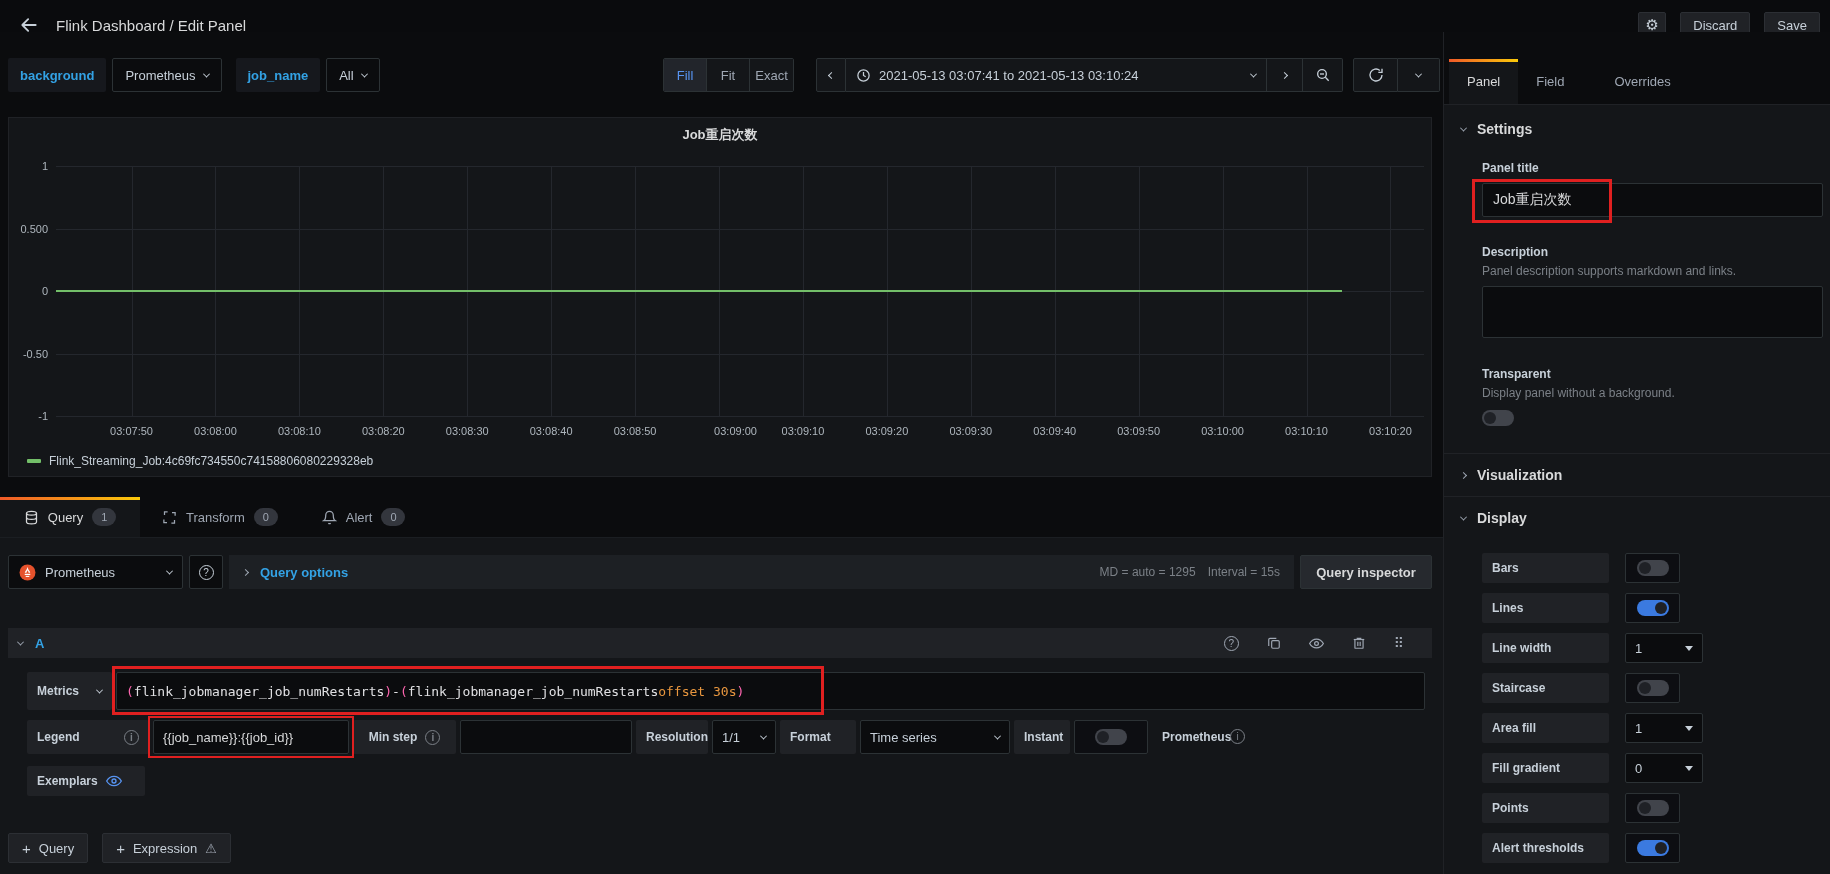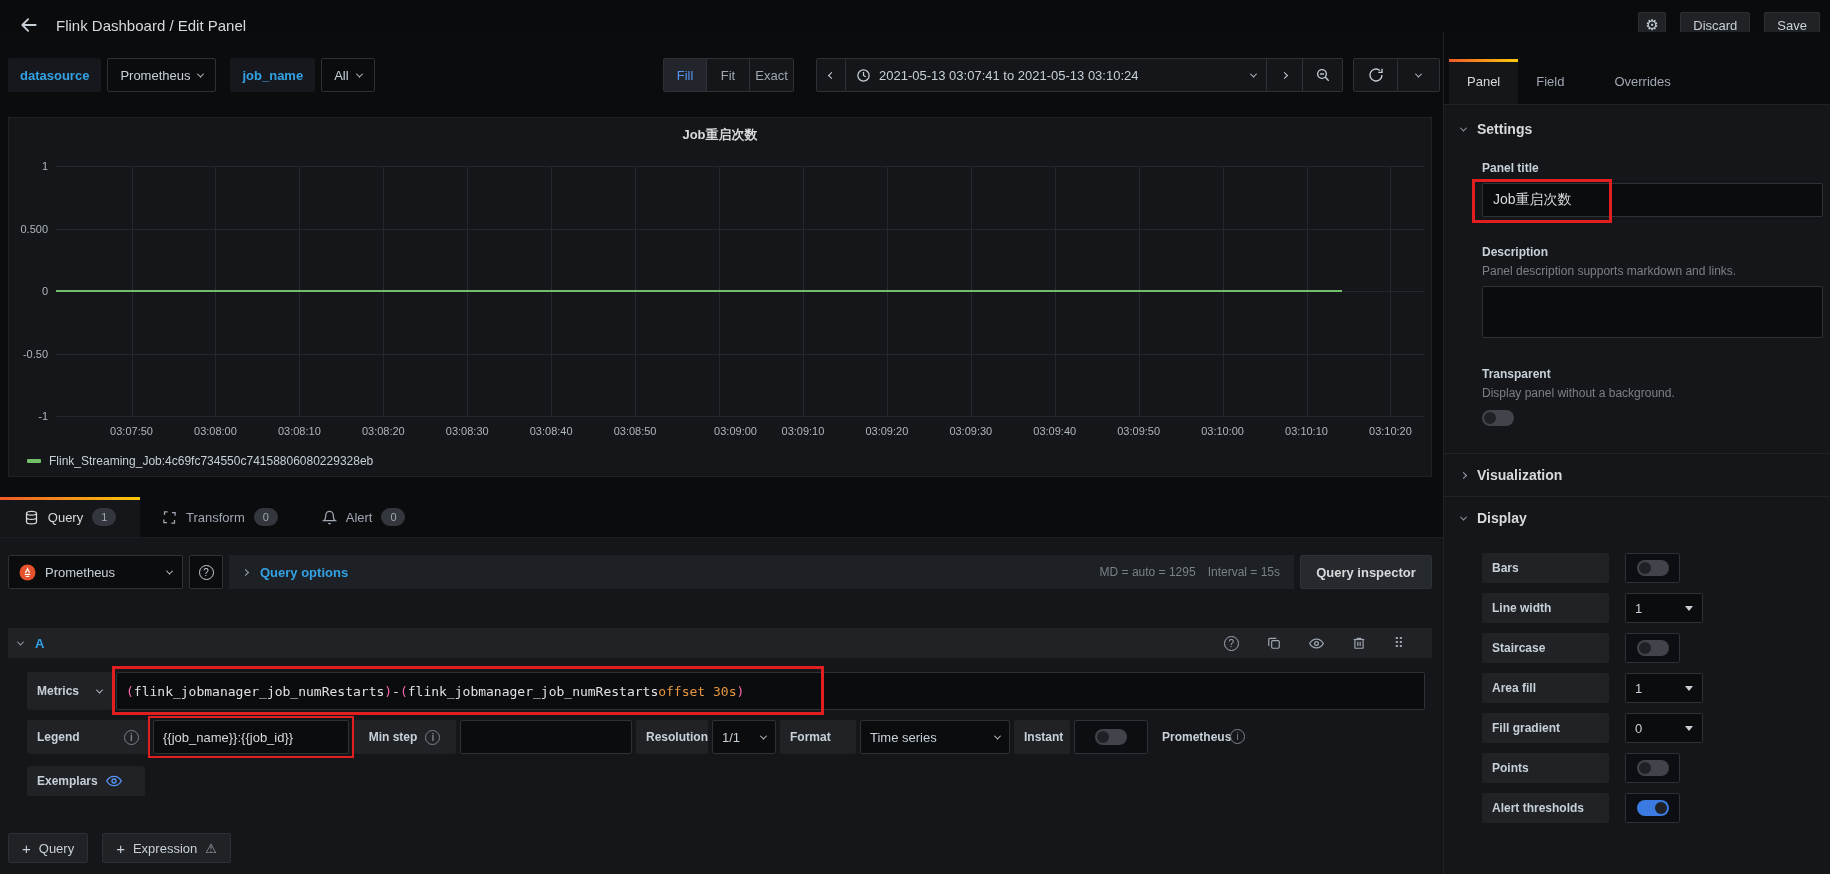--- a/index.html
+++ b/index.html
@@ -164,21 +164,21 @@
       <span>⚙</span>
     </div>
     <div class="tbtn">Discard</div>
     <div class="tbtn">Save</div>
   </header>
 
   <div class="content">
     <div class="left">
 
       <div class="toolbar">
-        <div class="chip varlabel">datasource</div>
+        <div class="chip varlabel">background</div>
         <div class="gap6"></div>
         <div class="picker">
           <span>Prometheus</span>
           <span class="cv sm down"></span>
         </div>
         <div class="gap14"></div>
         <div class="chip varlabel">job_name</div>
         <div class="gap6"></div>
         <div class="picker">
           <span>All</span>
@@ -528,20 +528,26 @@
       </div>
 
       <div class="sbody" style="margin-top:14px">
         <div class="drow">
           <div class="dlabel">Bars</div>
           <div class="togglebox dtoggle">
               <span class="toggle"></span>
             </div>
         </div>
         <div class="drow">
+          <div class="dlabel">Lines</div>
+          <div class="togglebox dtoggle">
+              <span class="toggle on"></span>
+            </div>
+        </div>
+        <div class="drow">
           <div class="dlabel">Line width</div>
           <div class="selbox dselect">
             <span>1</span>
             <span class="sp"></span>
               <span class="caret"></span>
           </div>
         </div>
         <div class="drow">
           <div class="dlabel">Staircase</div>
           <div class="togglebox dtoggle">

